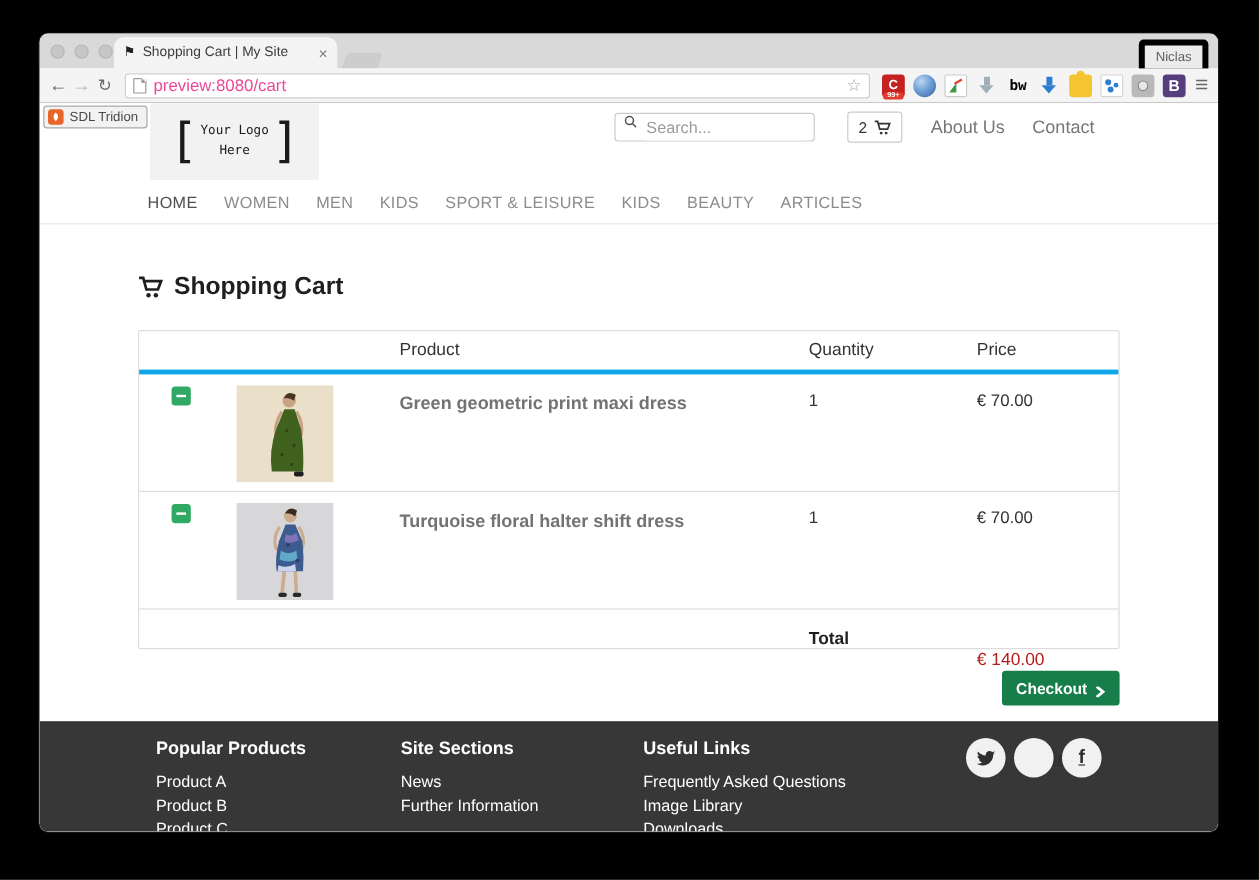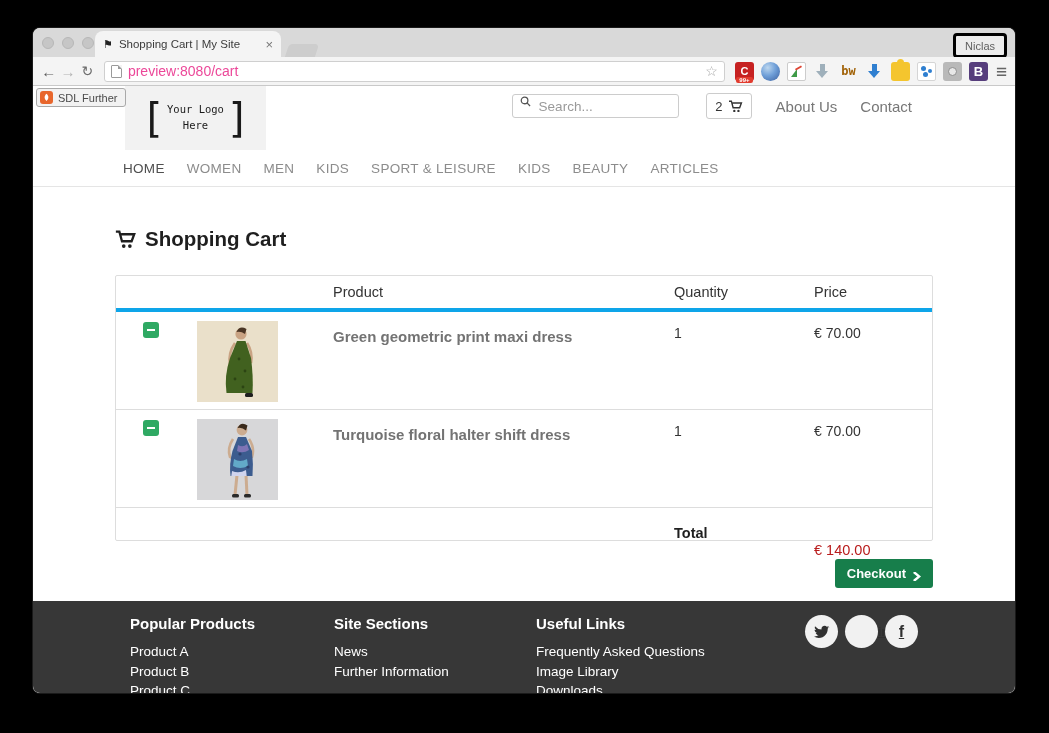--- a/index.html
+++ b/index.html
@@ -11,21 +11,21 @@
   .lights{position:absolute;left:9px;top:9px;display:flex;gap:8px;}
   .light{width:12px;height:12px;border-radius:50%;background:#c6c6c6;border:1px solid #b7b7b7;box-sizing:border-box;}
   .tab{position:absolute;left:62px;bottom:0;width:186px;height:26px;background:#f4f4f4;
     border-radius:8px 8px 0 0;display:flex;align-items:center;padding:0 8px;box-sizing:border-box;gap:6px;}
   .tab-fav{font-size:11px;color:#222;line-height:1;}
   .tab-title{font-size:11.5px;color:#3c3c3c;white-space:nowrap;overflow:hidden;flex:1;}
   .tab-close{font-size:13px;color:#777;cursor:default;line-height:1;}
   .newtab-stub{position:absolute;left:254px;bottom:0;width:30px;height:13px;background:#cdcdcd;
     border-radius:4px 4px 0 0;transform:skewX(-18deg);}
   .profile-btn{position:absolute;right:8px;top:5px;height:19px;padding:0 9px;background:#ececec;
-    border:3px solid #000000;border-radius:4px;font-size:11px;color:#5f5f5f;display:flex;align-items:center;}
+    border:5px solid #000000;border-radius:4px;font-size:11px;color:#5f5f5f;display:flex;align-items:center;}
   
   .toolbar{position:absolute;top:29px;left:0;right:0;height:29px;background:#f4f4f4;
     border-bottom:1px solid #c9c9c9;display:flex;align-items:center;box-sizing:border-box;}
   .navbtn{width:22px;text-align:center;font-size:15px;line-height:1;}
   .back{color:#5a5a5a;margin-left:6px;}
   .fwd{color:#b3b3b3;}
   .reload{color:#6b6b6b;font-size:14px;}
   .urlbar{height:21px;flex:0 0 621px;margin-left:7px;background:#fff;border:1px solid #cfcfcf;
     border-radius:3px;display:flex;align-items:center;padding:0 6px;box-sizing:border-box;gap:6px;}
   .pageico{width:9px;height:11px;border:1px solid #9a9a9a;border-radius:1px;background:#fff;position:relative;}
@@ -41,21 +41,21 @@
   .ext-globe{border-radius:50%;background:radial-gradient(circle at 35% 30%,#bcd6ee 0%,#6f9fd8 45%,#3a5f9e 100%);}
   .ext-chart{background:#fff;border:1px solid #ccc;border-radius:2px;box-sizing:border-box;}
   .ext-chart i{position:absolute;left:3px;bottom:3px;width:0;height:0;border-left:6px solid transparent;
     border-bottom:8px solid #3f9b48;}
   .ext-chart b{position:absolute;right:3px;top:4px;width:7px;height:2px;background:#d43;transform:rotate(-30deg);}
   .arrow{position:relative;}
   .arrow .stem{position:absolute;left:7px;top:2px;width:5px;height:7px;}
   .arrow .head{position:absolute;left:3px;top:9px;border-left:6.5px solid transparent;border-right:6.5px solid transparent;}
   .arrow-gray .stem{background:#9fb0bb;} .arrow-gray .head{border-top:7px solid #9fb0bb;}
   .arrow-blue .stem{background:#2f7fd0;} .arrow-blue .head{border-top:7px solid #2f7fd0;}
-  .ext-bw{color:#a16207;font-weight:bold;font-size:12px;font-family:"DejaVu Sans Mono",monospace;}
+  .ext-bw{color:#000000;font-weight:bold;font-size:12px;font-family:"DejaVu Sans Mono",monospace;}
   .ext-puzzle{background:#f4c52e;border-radius:3px;}
   .ext-puzzle:after{content:"";position:absolute;top:-3px;left:6px;width:7px;height:7px;border-radius:50%;background:#f4c52e;}
   .ext-dots{background:#fff;border:1px solid #d5d5d5;border-radius:2px;box-sizing:border-box;}
   .ext-dots i{position:absolute;width:5px;height:5px;border-radius:50%;background:#2f7fd0;}
   .ext-dots i:nth-child(1){left:3px;top:3px;} .ext-dots i:nth-child(2){right:3px;top:6px;width:4px;height:4px;}
   .ext-dots i:nth-child(3){left:5px;bottom:3px;}
   .ext-camera{background:#b9b9b9;border-radius:3px;}
   .ext-camera i{width:9px;height:9px;border-radius:50%;background:#e7e7e7;border:1px solid #8e8e8e;box-sizing:border-box;}
   .ext-b{background:#563d7c;border-radius:3px;color:#fff;font-weight:bold;font-size:13px;}
   .menu-ham{margin-left:8px;margin-right:8px;color:#666;font-size:19px;line-height:1;}
@@ -181,21 +181,21 @@
   </div>
 
   <div class="page">
 
     <div class="sdl-badge">
       <span class="sdl-ico">
         <svg viewBox="0 0 12 12">
             <path d="M6 1 C9.2 3.6 9.4 7.6 6 10.6 C2.6 7.6 2.8 3.6 6 1 Z" fill="#fff"></path>
           </svg>
       </span>
-      <span class="sdl-label">SDL Further</span>
+      <span class="sdl-label">SDL Tridion</span>
     </div>
 
     <div class="container">
       <div class="site-header">
         <div class="logo-block">
           <span class="logo-bracket">[</span>
           <span class="logo-text"><span>Your Logo</span><br><span>Here</span></span>
           <span class="logo-bracket">]</span>
         </div>
         <div class="header-right">

